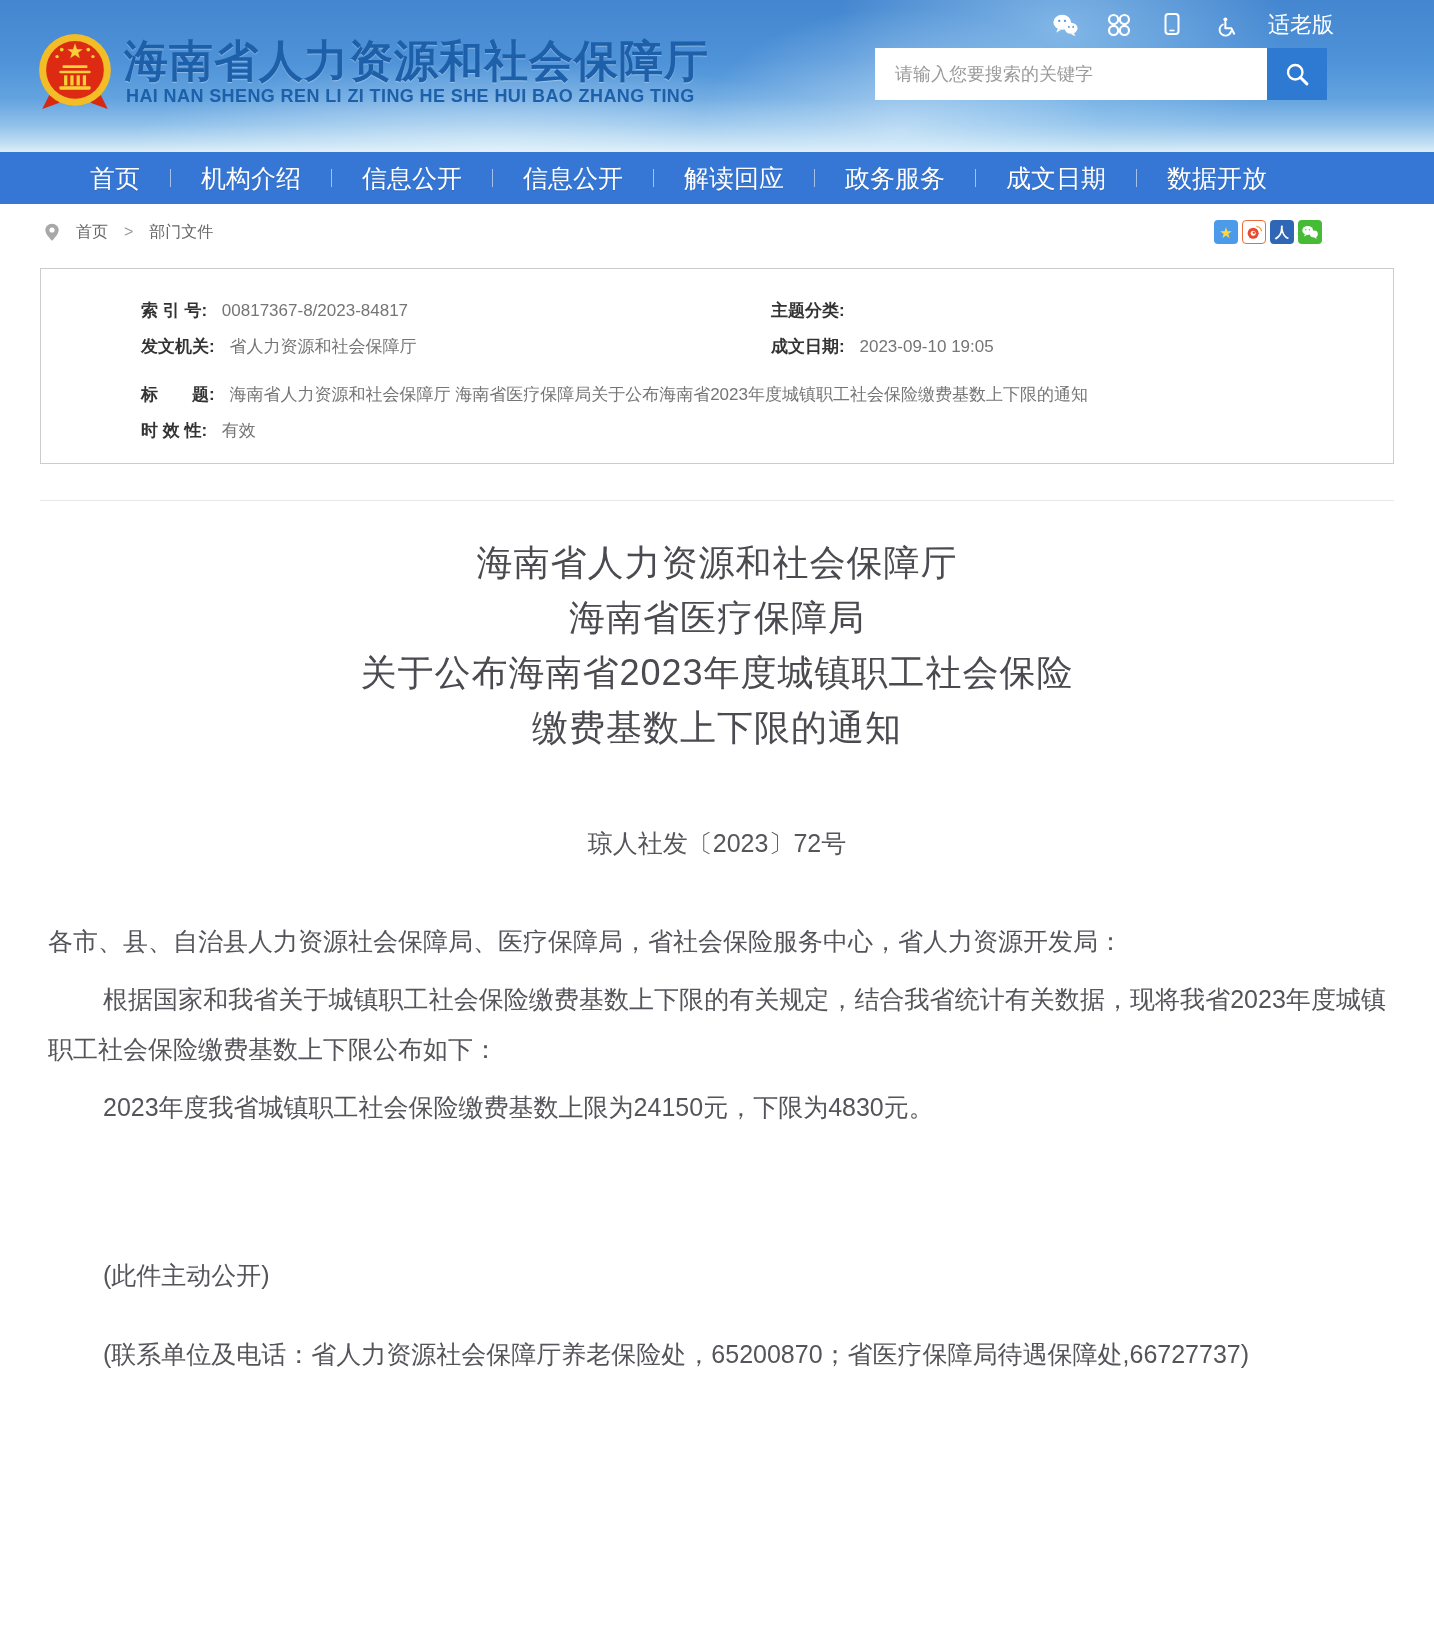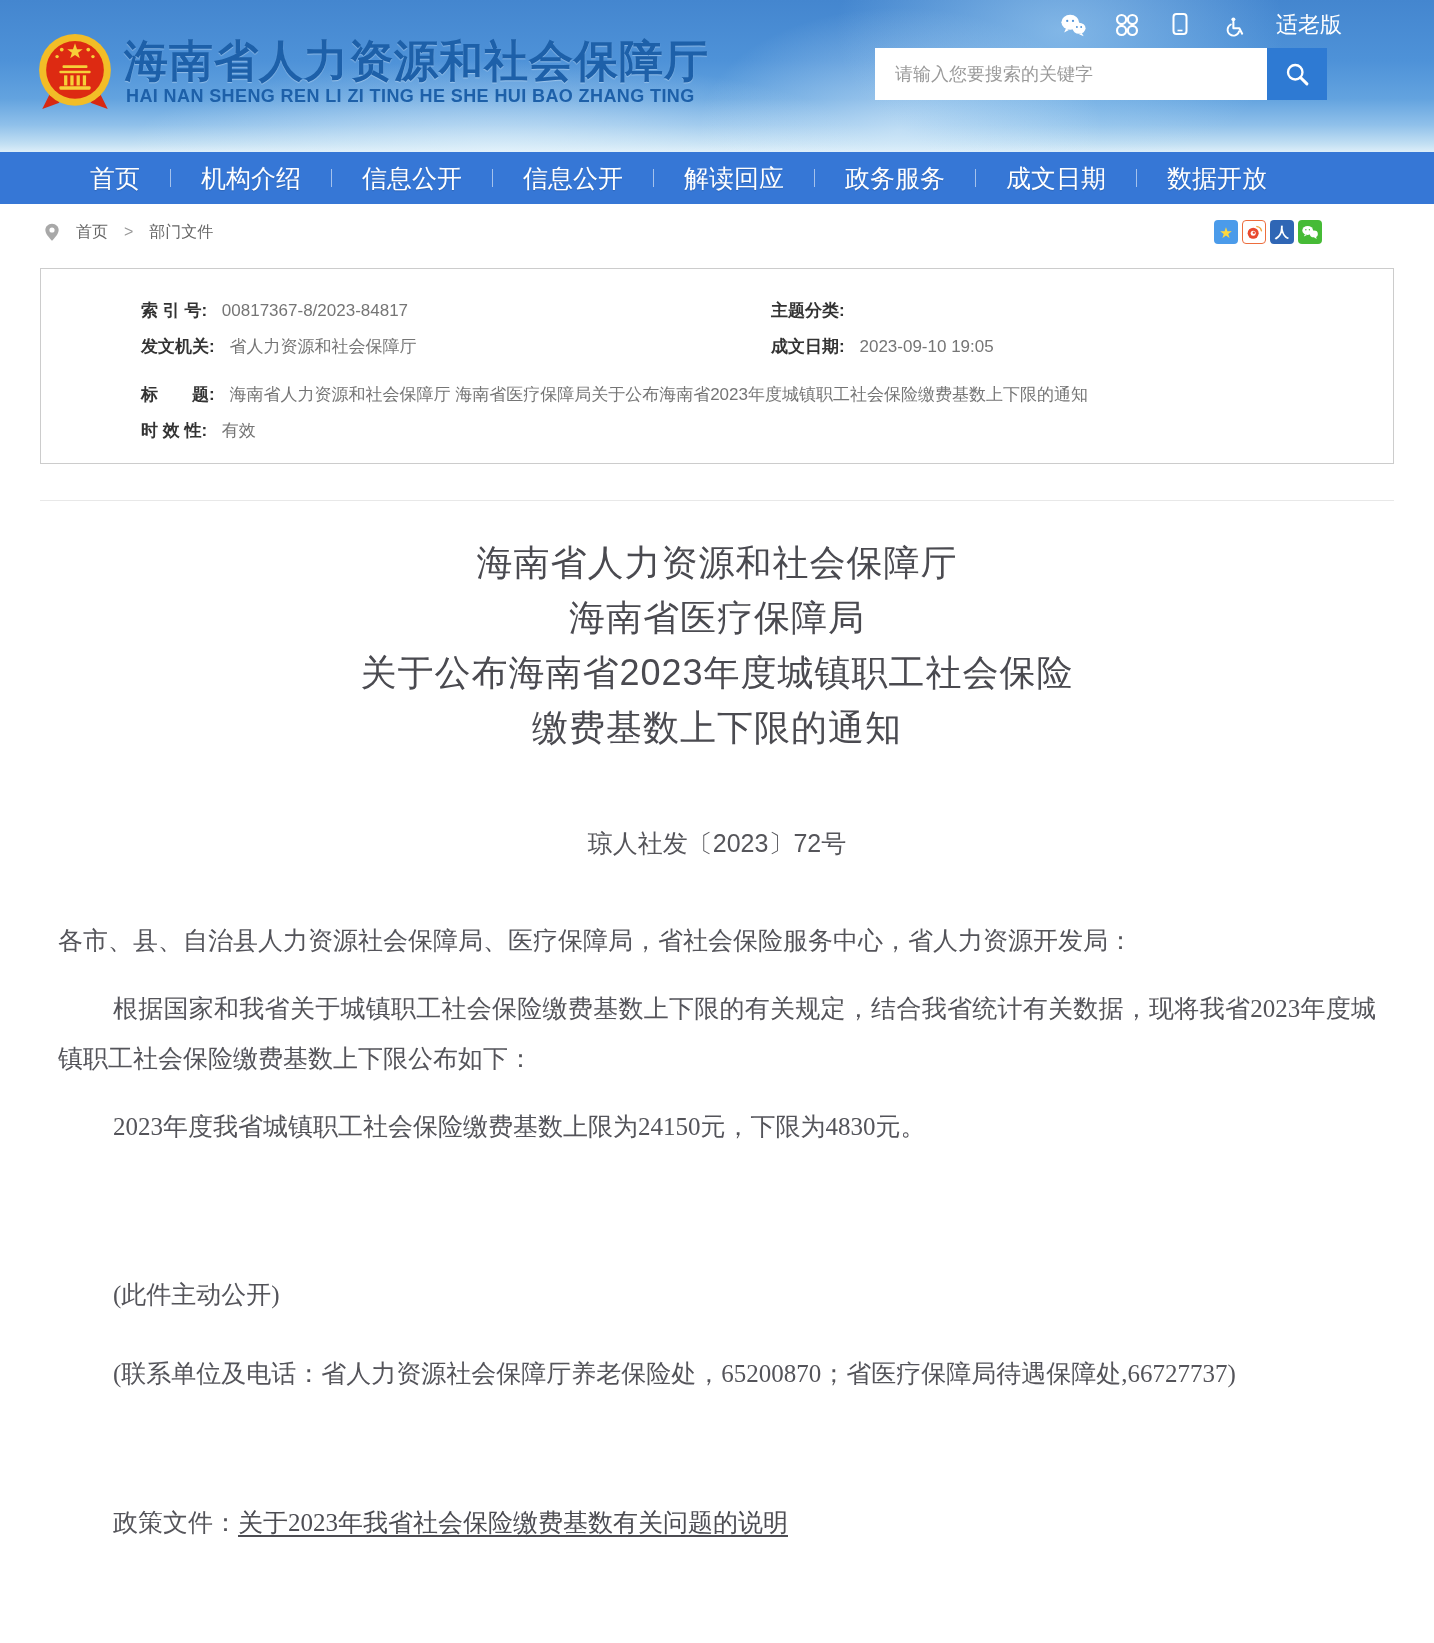--- a/index.html
+++ b/index.html
@@ -10,21 +10,21 @@
   
   .site-header{position:relative;height:152px;
     background:
       radial-gradient(ellipse 320px 210px at 1060px 30px, rgba(185,224,249,0.50), transparent 70%),
       radial-gradient(ellipse 280px 170px at 900px 130px, rgba(222,240,252,0.55), transparent 72%),
       radial-gradient(ellipse 500px 120px at 500px 150px, rgba(230,244,252,0.55), transparent 75%),
       linear-gradient(180deg,#4486cf 0%,#4e92d8 40%,#63a3df 65%,#8fc0ea 82%,#c3e0f3 95%,#ddeef9 100%);}
   .emblem{position:absolute;left:36px;top:30px;width:78px;height:86px;}
   .site-title{position:absolute;left:124px;top:32px;font-size:44px;font-weight:700;color:#1d60a9;letter-spacing:1px;text-shadow:0 1px 1px rgba(255,255,255,0.35);white-space:nowrap;}
   .site-pinyin{position:absolute;left:126px;top:86px;font-size:18px;font-weight:700;color:#1d60a9;letter-spacing:0.4px;white-space:nowrap;}
-  .utility-row{position:absolute;top:10px;right:92px;display:flex;align-items:center;gap:28px;color:#fff;}
+  .utility-row{position:absolute;top:10px;right:100px;display:flex;align-items:center;gap:28px;color:#fff;}
   .u-icon{display:inline-flex;width:26px;height:26px;cursor:pointer;}
   .elder-link{font-size:22px;color:#fff;text-decoration:none;cursor:pointer;white-space:nowrap;}
   .search-bar{position:absolute;left:875px;top:48px;width:452px;height:52px;display:flex;}
   .search-input{flex:1;border:none;outline:none;padding:0 0 0 20px;font-size:18px;color:#0f172a;background:#fff;font-family:inherit;}
   .search-input::placeholder{color:#9a9a9a;}
   .search-button{width:60px;border:none;background:#2e7ad3;cursor:pointer;display:flex;align-items:center;justify-content:center;padding:0;}
 
   
   .main-nav{height:52px;background:#3677d6;display:flex;align-items:center;padding-left:60px;}
   .nav-item{color:#fff;font-size:25px;text-decoration:none;padding:0 30px;white-space:nowrap;cursor:pointer;text-shadow:0 1px 1px rgba(0,0,0,0.15);}
@@ -51,21 +51,21 @@
   .m-cell.full{width:100%;padding-left:100px;padding-right:60px;white-space:normal;margin-top:12px;}
   .m-label{display:inline-block;font-weight:700;color:#333;white-space:pre;}
   .m-value{color:#757575;margin-left:10px;}
 
   .content-divider{margin:36px 40px 0;border-top:1px solid #e8e8e8;}
 
   
   .doc-title{margin:34px 0 0;font-size:36px;font-weight:400;color:#4a4a50;line-height:55px;text-align:center;letter-spacing:1px;}
   .doc-number{text-align:center;margin-top:72px;font-size:25px;color:#55555a;}
   .doc-body{margin:56px 40px 0;font-size:25px;color:#54545a;line-height:50px;text-align:justify;}
-  .para{margin:18px;text-indent:2.2em;font-family:Liberation Serif, serif;}
+  .para{margin:8px;text-indent:2.2em;}
   .para.no-indent{text-indent:0;}
   .para.gap-top{margin-top:118px;}
   .para.contact{margin-top:26px;line-height:56px;}
   .para.policy{margin-top:96px;}
   .policy-link{color:#4c4c52;text-decoration:underline;text-underline-offset:4px;cursor:pointer;}
 </style>
 </head>
 <body>
 
 <div class="page">
@@ -244,19 +244,16 @@
       <div>缴费基数上下限的通知</div>
     </h1>
     <div class="doc-number">琼人社发〔2023〕72号</div>
 
     <div class="doc-body">
       <p class="para no-indent">各市、县、自治县人力资源社会保障局、医疗保障局，省社会保险服务中心，省人力资源开发局：</p>
       <p class="para">根据国家和我省关于城镇职工社会保险缴费基数上下限的有关规定，结合我省统计有关数据，现将我省2023年度城镇职工社会保险缴费基数上下限公布如下：</p>
       <p class="para">2023年度我省城镇职工社会保险缴费基数上限为24150元，下限为4830元。</p>
       <p class="para gap-top">(此件主动公开)</p>
       <p class="para contact">(联系单位及电话：省人力资源社会保障厅养老保险处，65200870；省医疗保障局待遇保障处,66727737)</p>
-      <p class="para policy">
-        <span>政策文件：</span><a class="policy-link">关于2023年我省社会保险缴费基数有关问题的说明</a>
-      </p>
     </div>
   </article>
 
 </div>
 
 </body></html>

